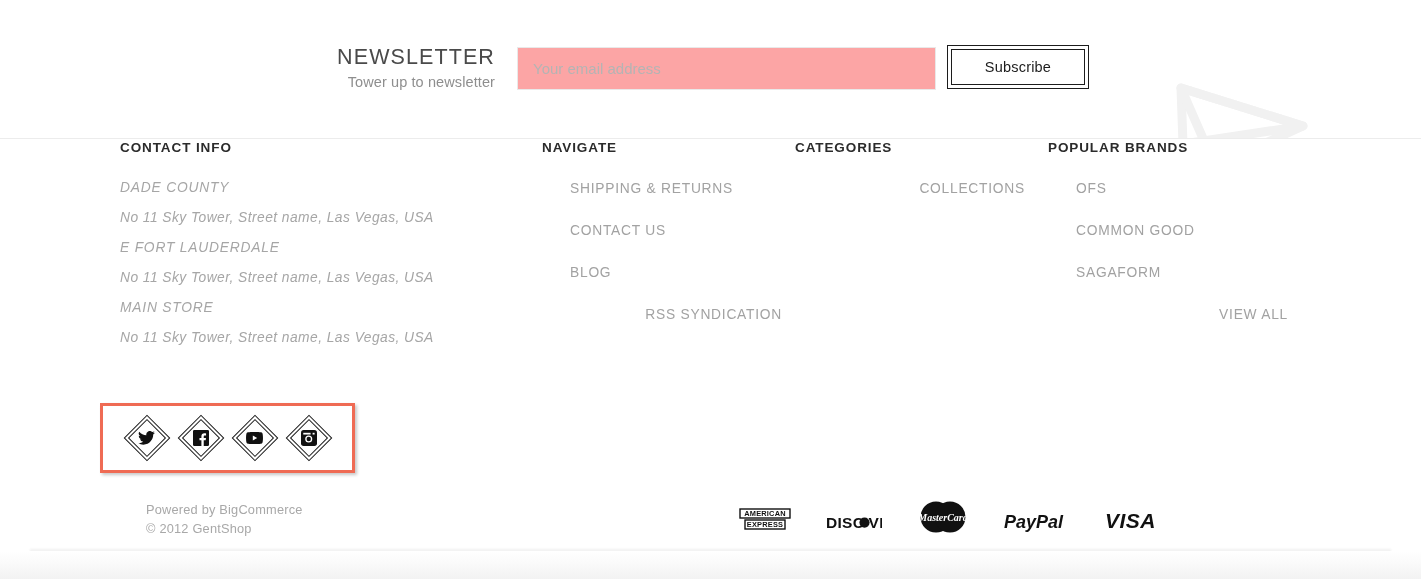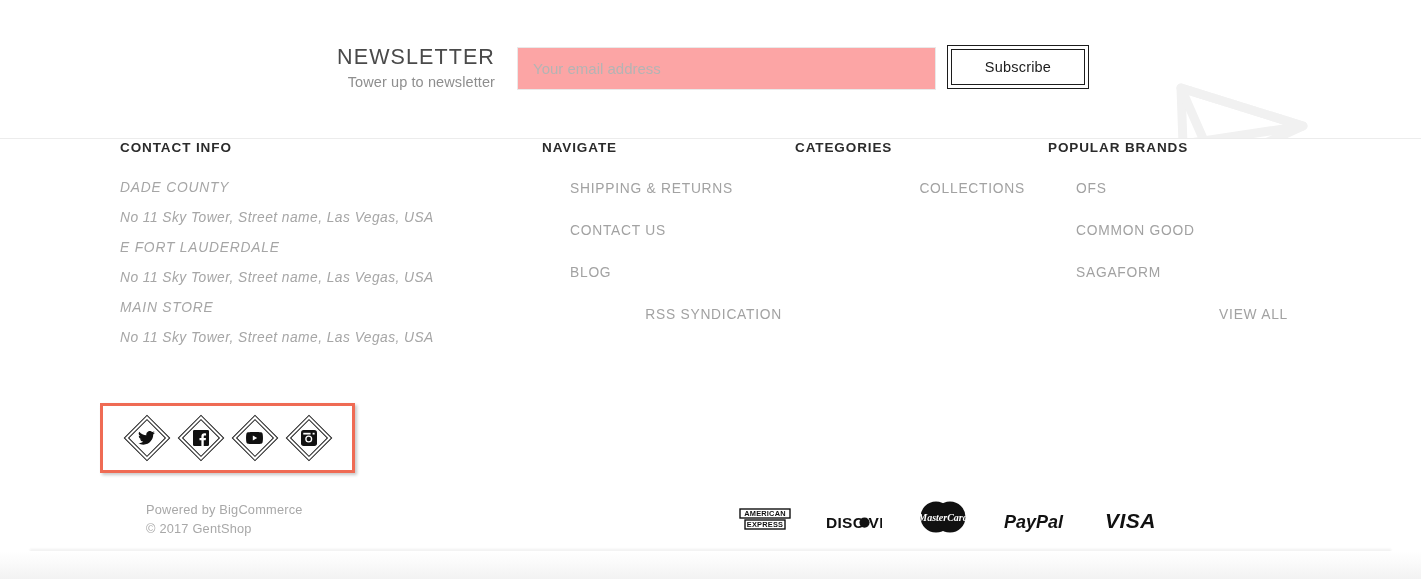--- a/index.html
+++ b/index.html
@@ -373,21 +373,21 @@
         </span>
       </div>
 
     </div>
   </div>
 
   <div id="footer-bottom">
 
     <div id="credits">
       <div class="credit-line">Powered by BigCommerce</div>
-      <div class="credit-line">© 2017 GentShop</div>
+      <div class="credit-line">© 2012 GentShop</div>
     </div>
 
     <div id="payments">
 
       <span class="pay">
         <svg width="52" height="30" viewBox="0 0 52 30">
           <rect x="1" y="5" width="50" height="9" fill="none" stroke="#111" stroke-width="1.4"></rect>
           <text x="26" y="12.4" font-family="'Liberation Sans',sans-serif" font-size="7.4" font-weight="700" fill="#111" text-anchor="middle" letter-spacing="0.2">AMERICAN</text>
           <rect x="6" y="16" width="40" height="9" fill="none" stroke="#111" stroke-width="1.4"></rect>
           <text x="26" y="23.4" font-family="'Liberation Sans',sans-serif" font-size="7.4" font-weight="700" fill="#111" text-anchor="middle" letter-spacing="0.2">EXPRESS</text>

